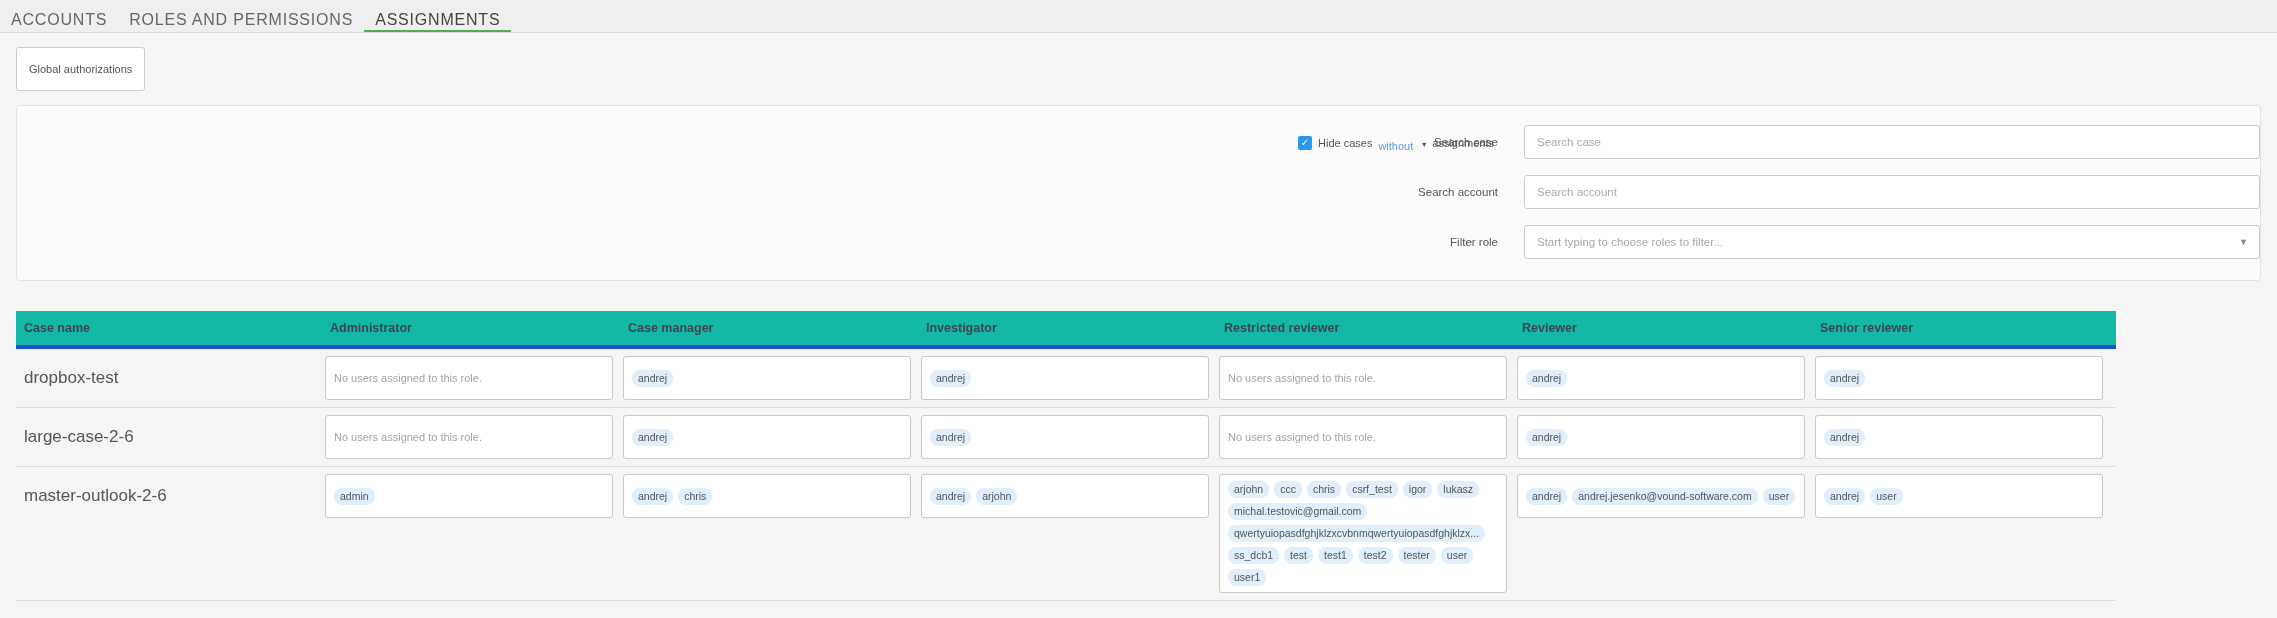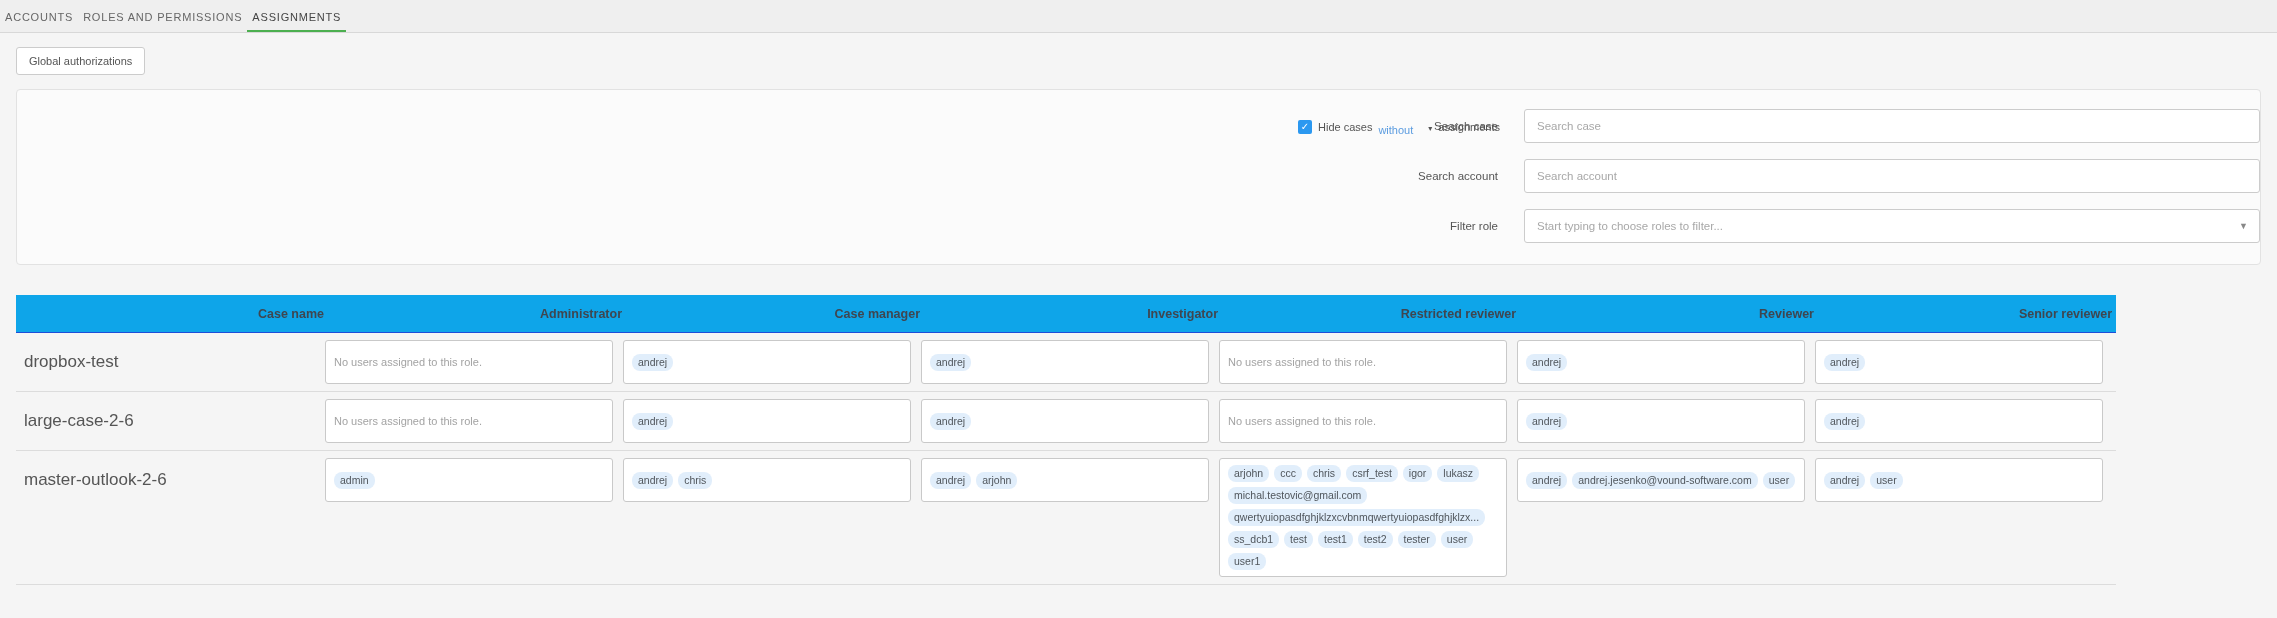--- a/index.html
+++ b/index.html
@@ -3,25 +3,25 @@
 <meta charset="utf-8">
 <style>
   * { margin:0; padding:0; box-sizing:border-box; }
   body {
     width:2277px; height:618px; overflow:hidden;
     background:#f5f5f5; color:#555;
     font-family:"Liberation Sans", sans-serif;
   }
   
   .tabbar { display:flex; background:#efefef; border-bottom:1px solid #d8d8d8; height:33px; }
-  .tab { padding:11px 5px 0; font-size:11px; letter-spacing:.8px; color:#666; cursor:pointer; white-space:nowrap; }
+  .tab { padding:11px 11px 0; font-size:16px; letter-spacing:.8px; color:#666; cursor:pointer; white-space:nowrap; }
   .tab.active { color:#454545; box-shadow:inset 0 -2px 0 #4caf50; }
   
   .global-auth {
-    margin:14px 0 0 16px; height:28px; padding:0 12px;
+    margin:14px 0 0 16px; height:44px; padding:0 12px;
     background:#fff; border:1px solid #ccc; border-radius:3px;
     font-size:11px; color:#555; font-family:inherit; cursor:pointer;
   }
   
   .filter-panel {
     position:relative; margin:14px 16px 0; height:176px; padding-top:19px;
     background:#fbfbfb; border:1px solid #e2e2e2; border-radius:4px;
   }
   .frow { display:flex; align-items:center; height:34px; margin-bottom:16px;justify-content:flex-end; }
   .flabel { width:260px; text-align:right; margin-right:26px; font-size:11.5px; color:#555; }
@@ -30,26 +30,26 @@
     border:1px solid #ccc; border-radius:3px; background:#fff;
     font-size:11.5px; font-family:inherit; color:#444;
   }
   .finput::placeholder { color:#a8a8a8; opacity:1; }
   .select-wrap { position:relative; width:736px; }
   .select-wrap .finput { width:100%; padding-right:30px; }
   .sel-caret { position:absolute; right:12px; top:50%; transform:translateY(-50%); font-size:9px; color:#888; cursor:pointer; }
   .hide-cases { position:absolute; left:1281px; top:27px; display:flex; align-items:center; gap:6px; font-size:11px; color:#555; white-space:nowrap; }
   .cb { width:14px; height:14px; background:#2b98f0; border-radius:2px; display:flex; align-items:center; justify-content:center; cursor:pointer; }
   .cb .check { color:#fff; font-size:10px; line-height:1; }
-  .mode-link { color:#5b9ce0; cursor:pointer; display:inline-flex; gap:15px;margin-top:7px; }
+  .mode-link { color:#5b9ce0; cursor:pointer; display:inline-flex; gap:9px;margin-top:7px; }
   .mode-caret { font-size:8px; color:#555; }
   
   .table { margin:30px 0 0 16px; width:2100px; }
   .thead, .trow { display:grid; grid-template-columns:308px repeat(6, 298px); }
-  .thead { background:#0ea5e9; height:38px; align-items:center; border-bottom:1px solid #1d4ed8;text-align:right; }
+  .thead { background:#14b8a6; height:38px; align-items:center; border-bottom:4px solid #1d4ed8; }
   .th { font-size:12.5px; font-weight:bold; color:#3f4650; padding-left:6px; }
   .th.case { padding-left:8px; }
   .trow { padding:7px 0; border-bottom:1px solid #dcdcdc; align-items:start; }
   .case-cell { line-height:44px; padding-left:8px; font-size:17px; color:#555; }
   .role-cell { padding-left:1px; }
   .user-box {
     width:288px; min-height:44px; padding:6px 8px;
     background:#fff; border:1px solid #c9c9c9; border-radius:3px;
     display:flex; flex-wrap:wrap; gap:5px 5px; align-content:center; align-items:center;
     cursor:text;

